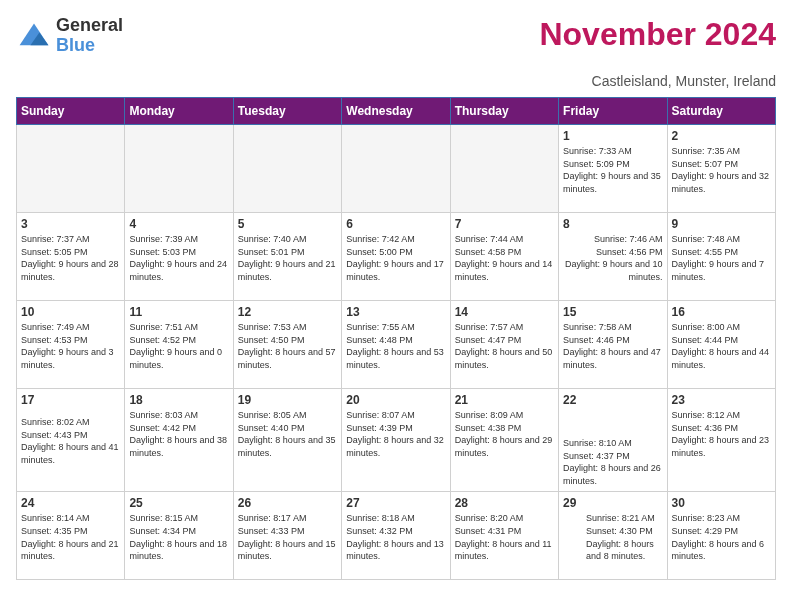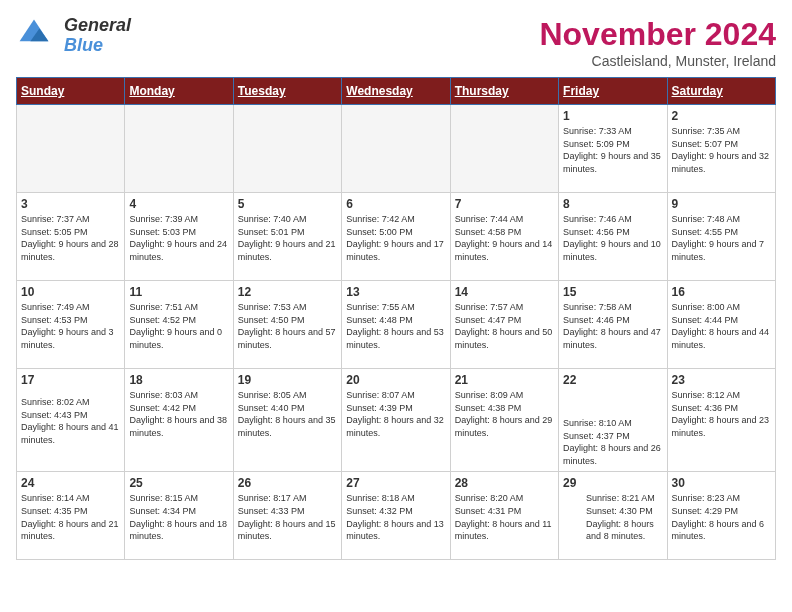--- a/index.html
+++ b/index.html
@@ -11,23 +11,22 @@
       padding: 16px;
     }
     .header-section {
       display: flex;
       justify-content: space-between;
       align-items: flex-start;
       margin-bottom: 8px;
     }
     .logo {
       display: flex;
-      align-items: flex-start;
-      gap: 12px;
-      font-style: italic;
+      align-items: flex-end;
+      gap: 4px;
     }
     .logo-text {
       display: flex;
       flex-direction: column;
       line-height: 1.1;
     }
     .logo-general {
       font-size: 18px;
       font-weight: bold;
       color: #333;
@@ -45,35 +44,35 @@
       text-align: right;
     }
     .month-title {
       font-size: 32px;
       font-weight: bold;
       color: #be185d;
     }
     .location-title {
       font-size: 14px;
       color: #555;
+      margin-top: 20px;
     }
     .calendar-table {
       width: 100%;
       border-collapse: collapse;
       table-layout: fixed;
     }
     .calendar-table th {
-      background-color: #7f1d1d;
+      background-color: #701a75;
       color: #fff;
       font-size: 12px;
       font-weight: bold;
       padding: 6px 4px;
       text-align: left;
       border: 1px solid #3a6fad;
-      text-decoration: underline;
     }
     .calendar-table td {
       border: 1px solid #d0d0d0;
       vertical-align: top;
       padding: 4px;
       font-size: 9.5px;
       color: #333;
       height: 88px;
       background: #fff;
     }
@@ -171,21 +170,21 @@
 Daylight: 9 hours and 17 minutes.</div>
         </td>
         <td>
           <span class="day-number">7</span>
           <div class="day-info" style="white-space: pre-line;">Sunrise: 7:44 AM
 Sunset: 4:58 PM
 Daylight: 9 hours and 14 minutes.</div>
         </td>
         <td>
           <span class="day-number">8</span>
-          <div class="day-info" style="white-space: pre-line;">Sunrise: 7:46 AM
+          <div class="day-info" style="white-space: pre-line; text-align: right;">Sunrise: 7:46 AM
 Sunset: 4:56 PM
 Daylight: 9 hours and 10 minutes.</div>
         </td>
         <td>
           <span class="day-number">9</span>
           <div class="day-info" style="white-space: pre-line;">Sunrise: 7:48 AM
 Sunset: 4:55 PM
 Daylight: 9 hours and 7 minutes.</div>
         </td>
       </tr>

